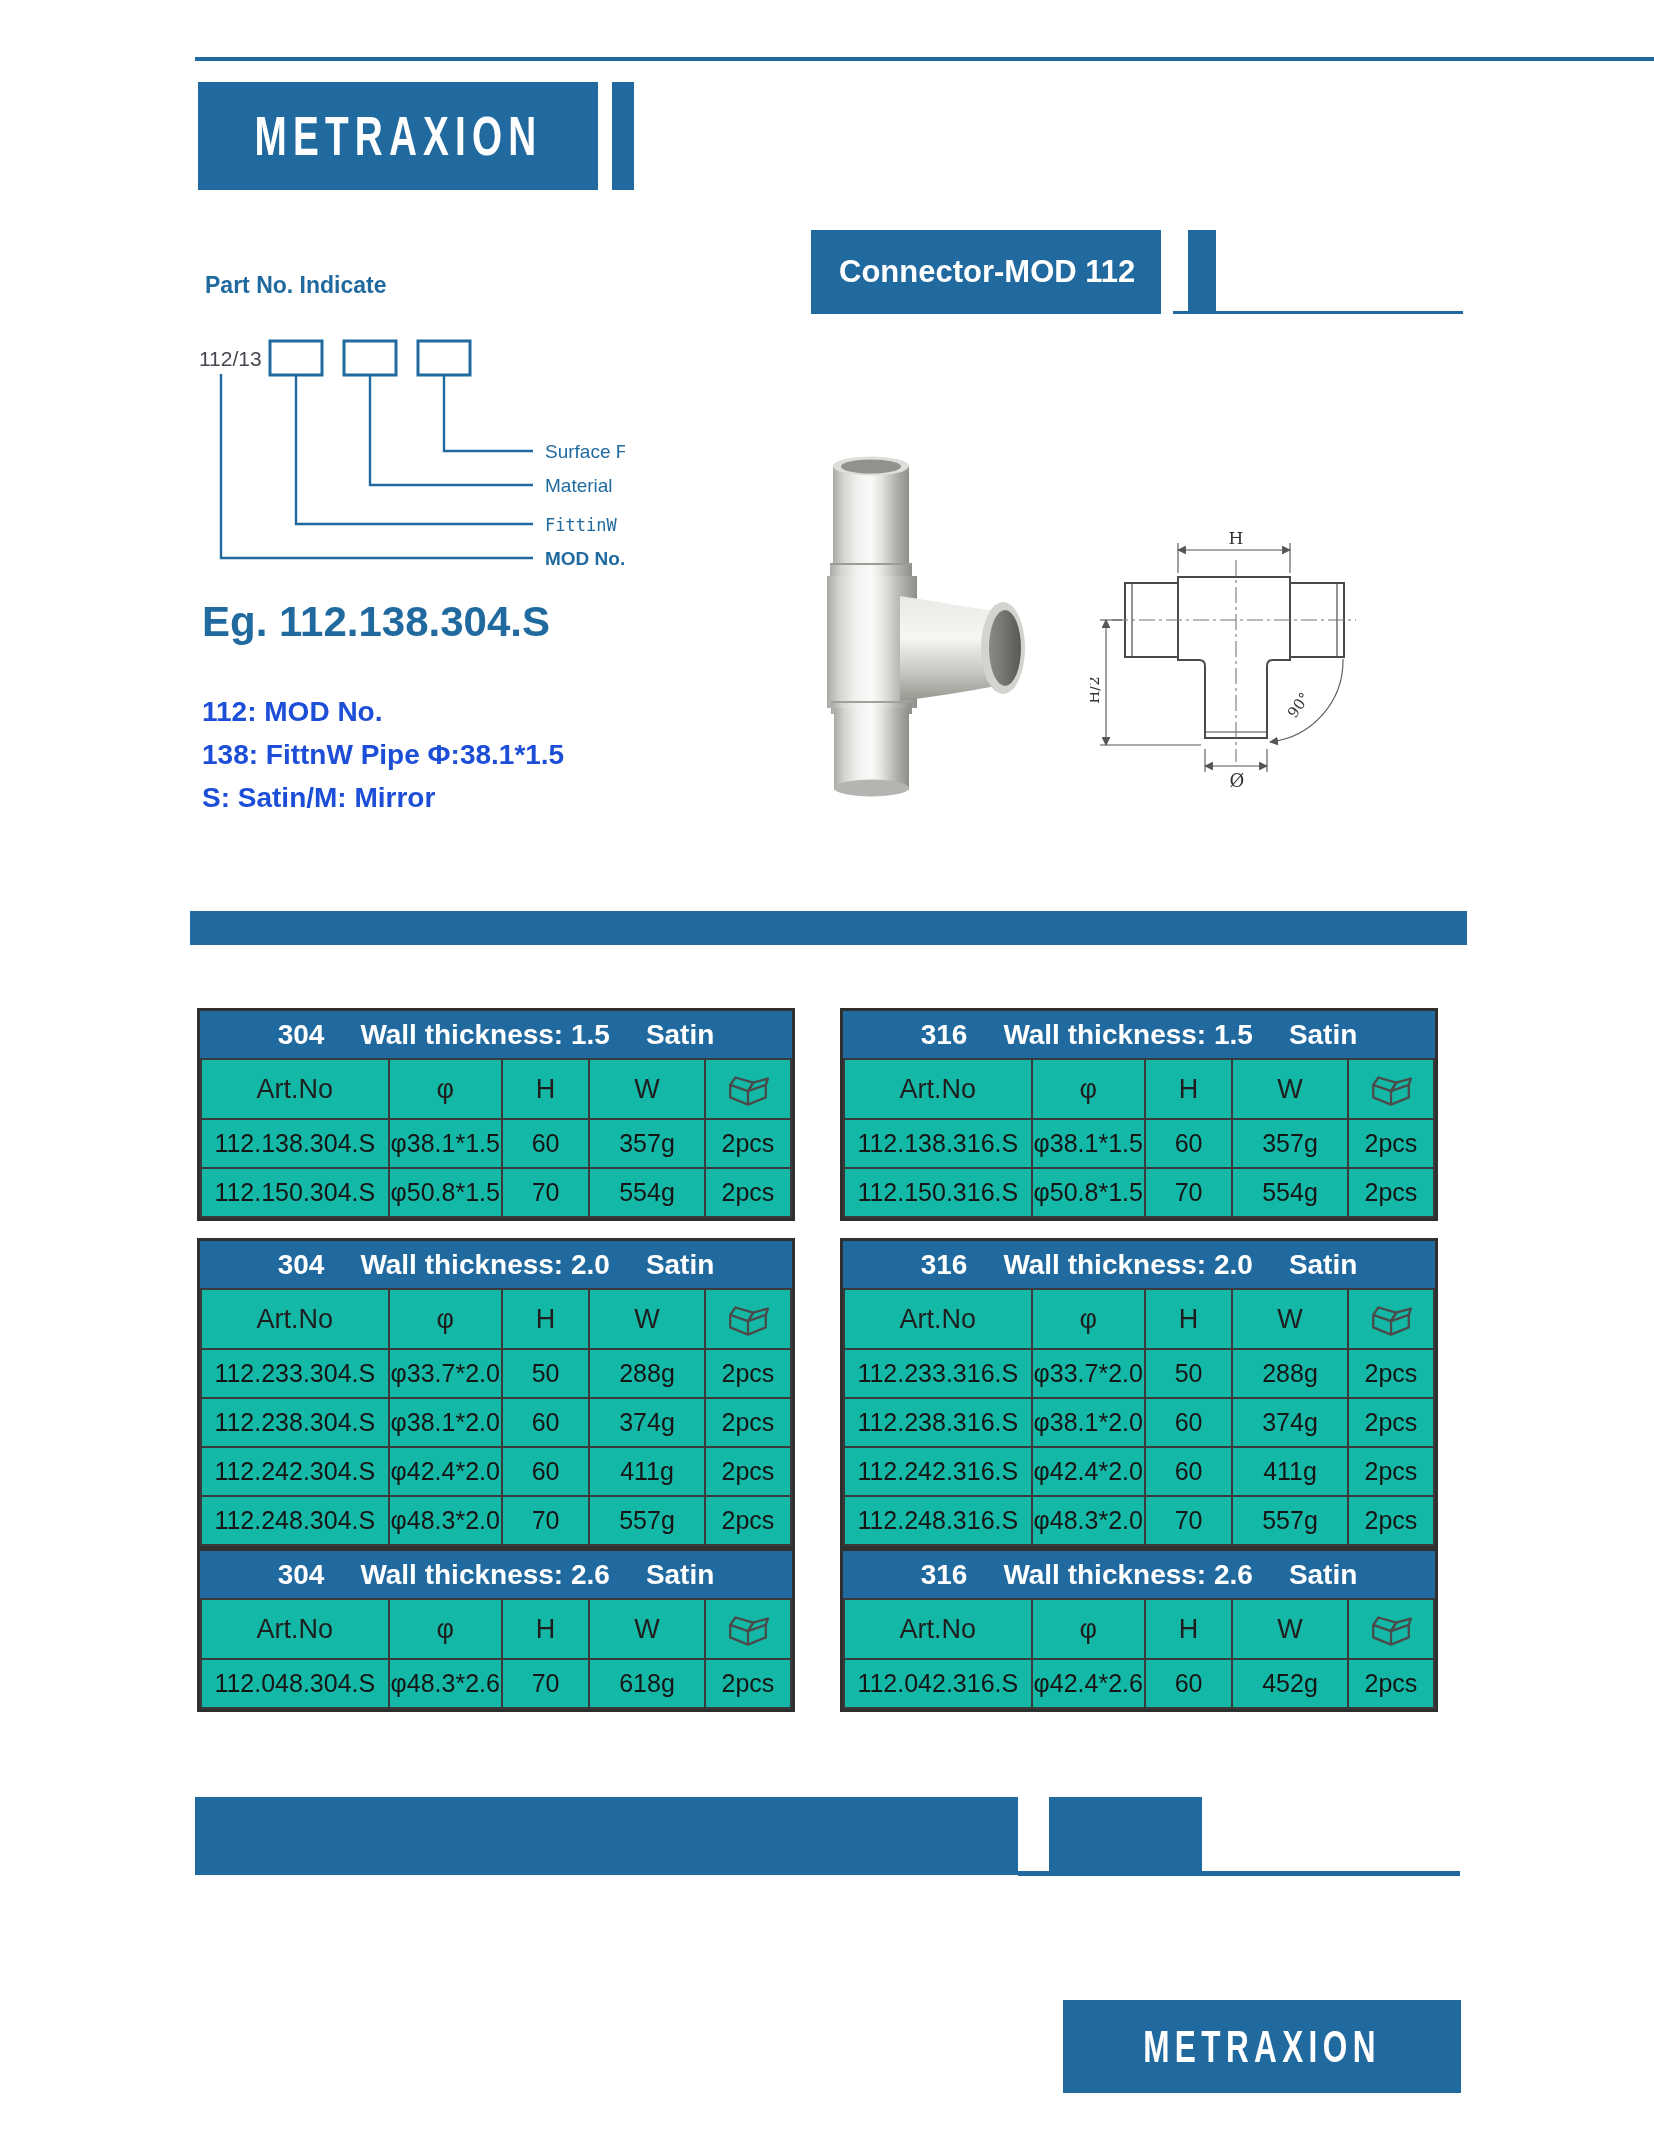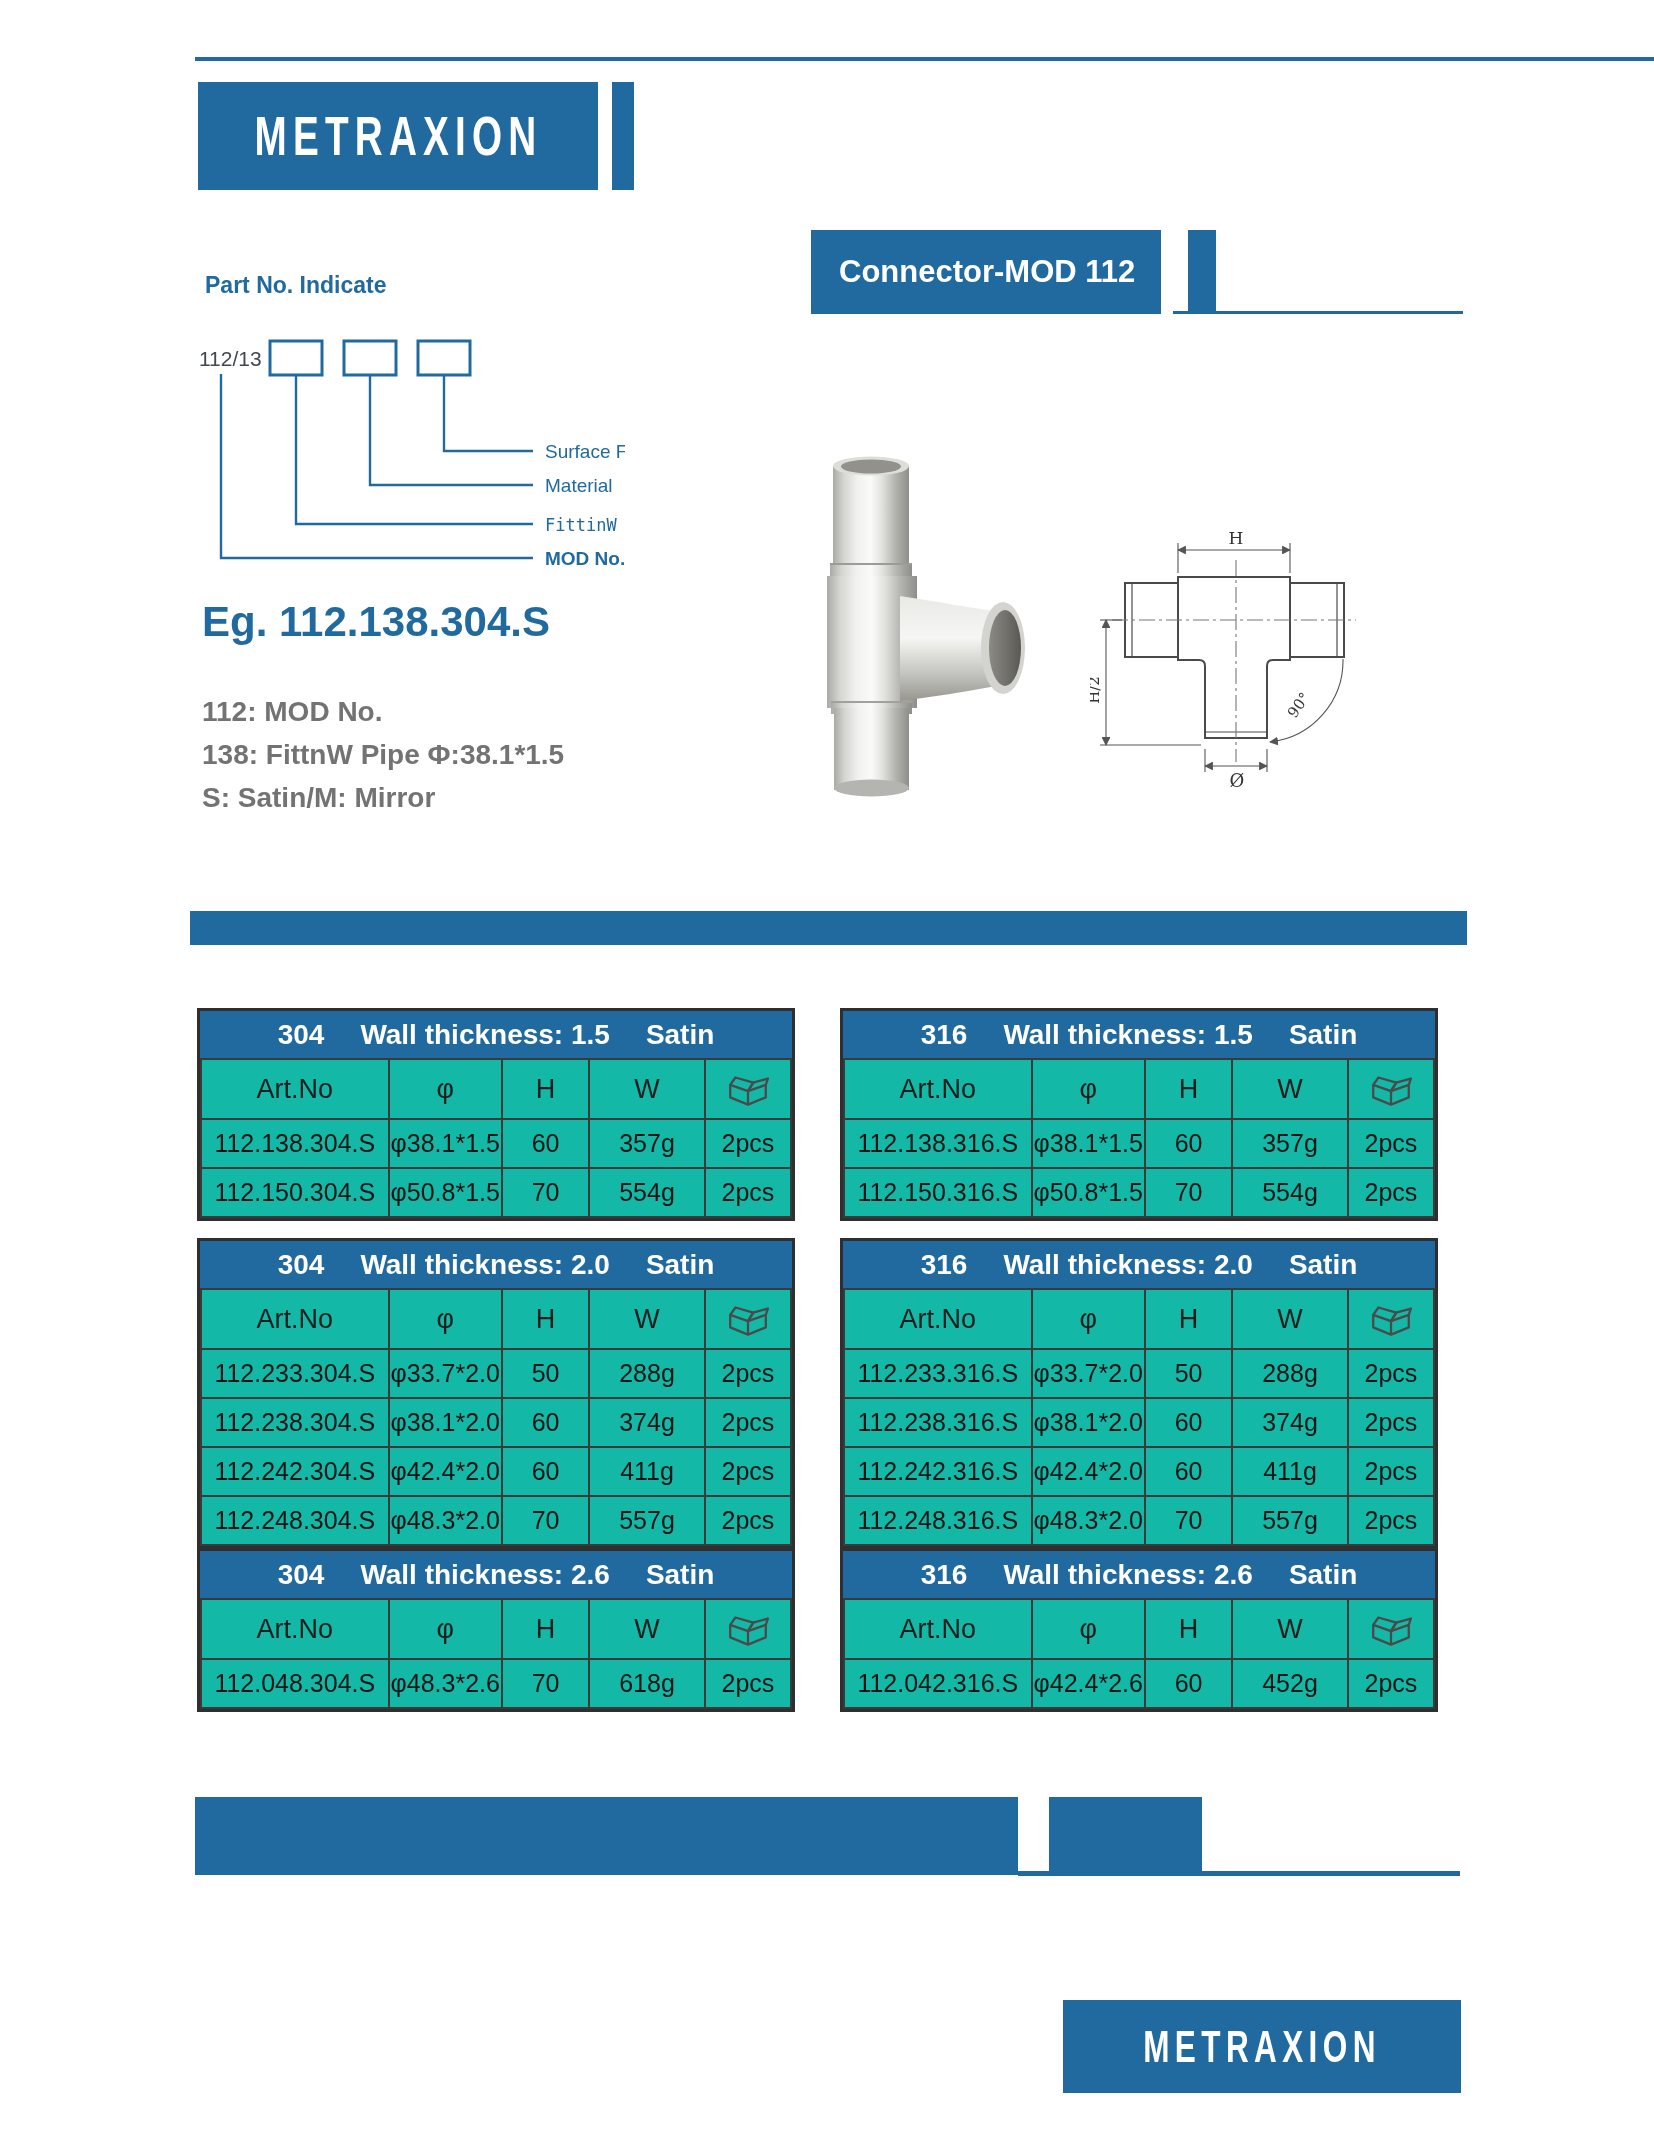--- a/index.html
+++ b/index.html
@@ -22,21 +22,21 @@
 
   
   .conn-box{left:803px;top:230px;width:350px;height:84px;background:var(--accent);
             display:flex;align-items:center;margin-left:8px;}
   .conn-text{color:#fff;font-weight:bold;font-size:31px;padding-left:28px;white-space:nowrap;}
   .conn-accent{left:1188px;top:230px;width:28px;height:84px;background:var(--accent);}
   .conn-rule{left:1173px;top:311px;width:290px;height:3px;background:var(--accent);}
 
   
   .eg-title{left:202px;top:598px;font-size:42px;font-weight:bold;color:var(--accent);}
-  .eg-lines{left:202px;top:690px;font-size:28px;font-weight:bold;color:#737373;line-height:43px;}
+  .eg-lines{left:202px;top:690px;font-size:28px;font-weight:bold;color:#1d4ed8;line-height:43px;}
 
   .mid-bar{left:190px;top:911px;width:1277px;height:34px;background:var(--accent);}
 
   
   .tbl{position:absolute;width:592px;background:#14b8a6;border:3px solid #2f2f2f;}
   .tbl-title{height:47px;background:var(--accent);color:#fff;display:flex;align-items:center;
              justify-content:center;gap:36px;font-size:28px;font-weight:bold;}
   table.spec{width:100%;border-collapse:collapse;table-layout:fixed;}
   .spec th,.spec td{border:2px solid #3a3a3a;text-align:center;padding:0;}
   .spec th{height:58px;font-size:27px;font-weight:normal;color:#1e1e1e;}

